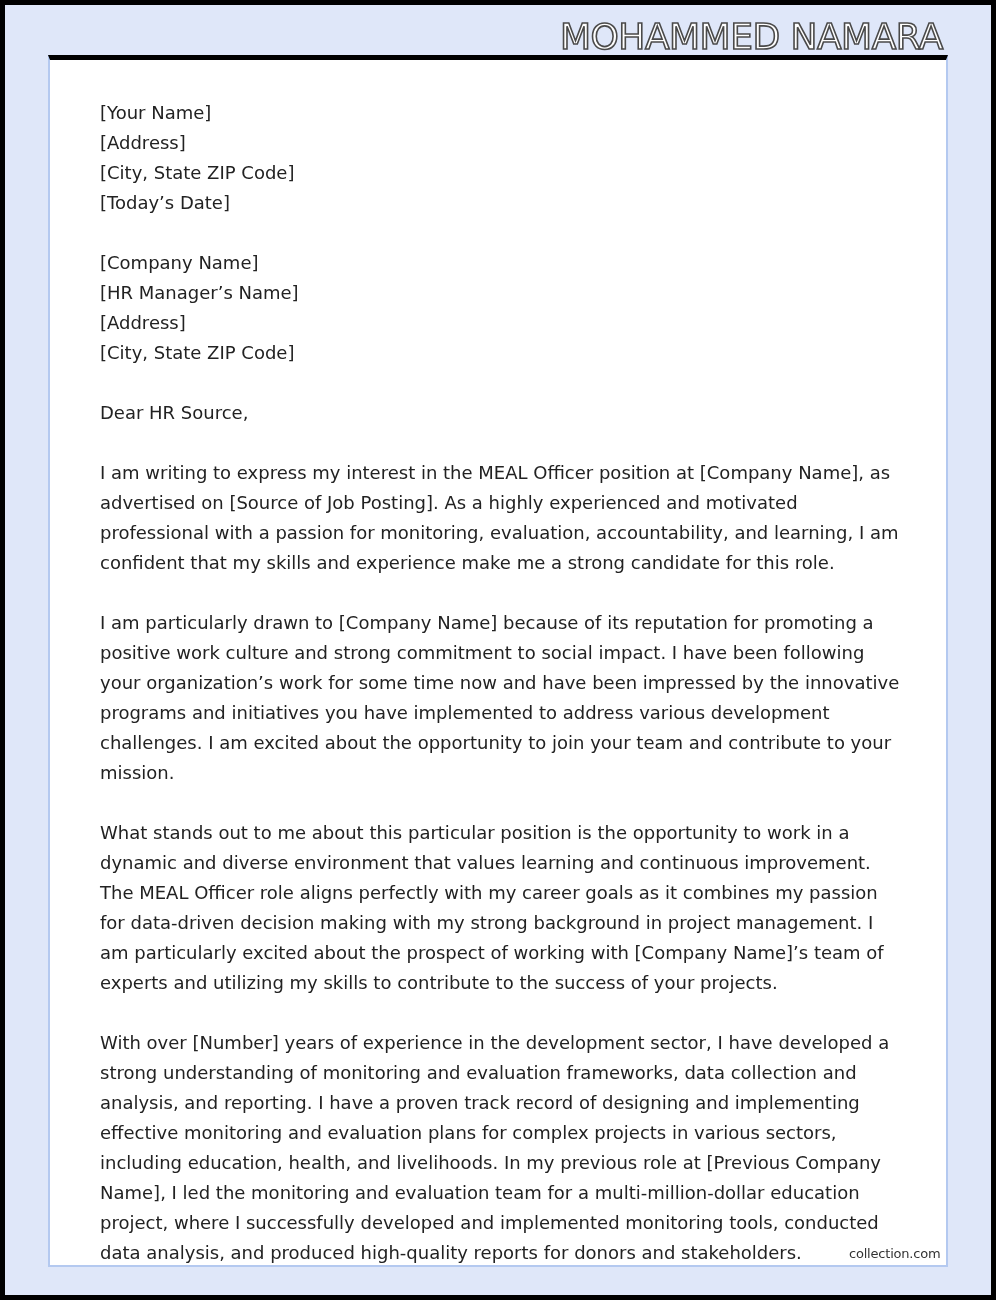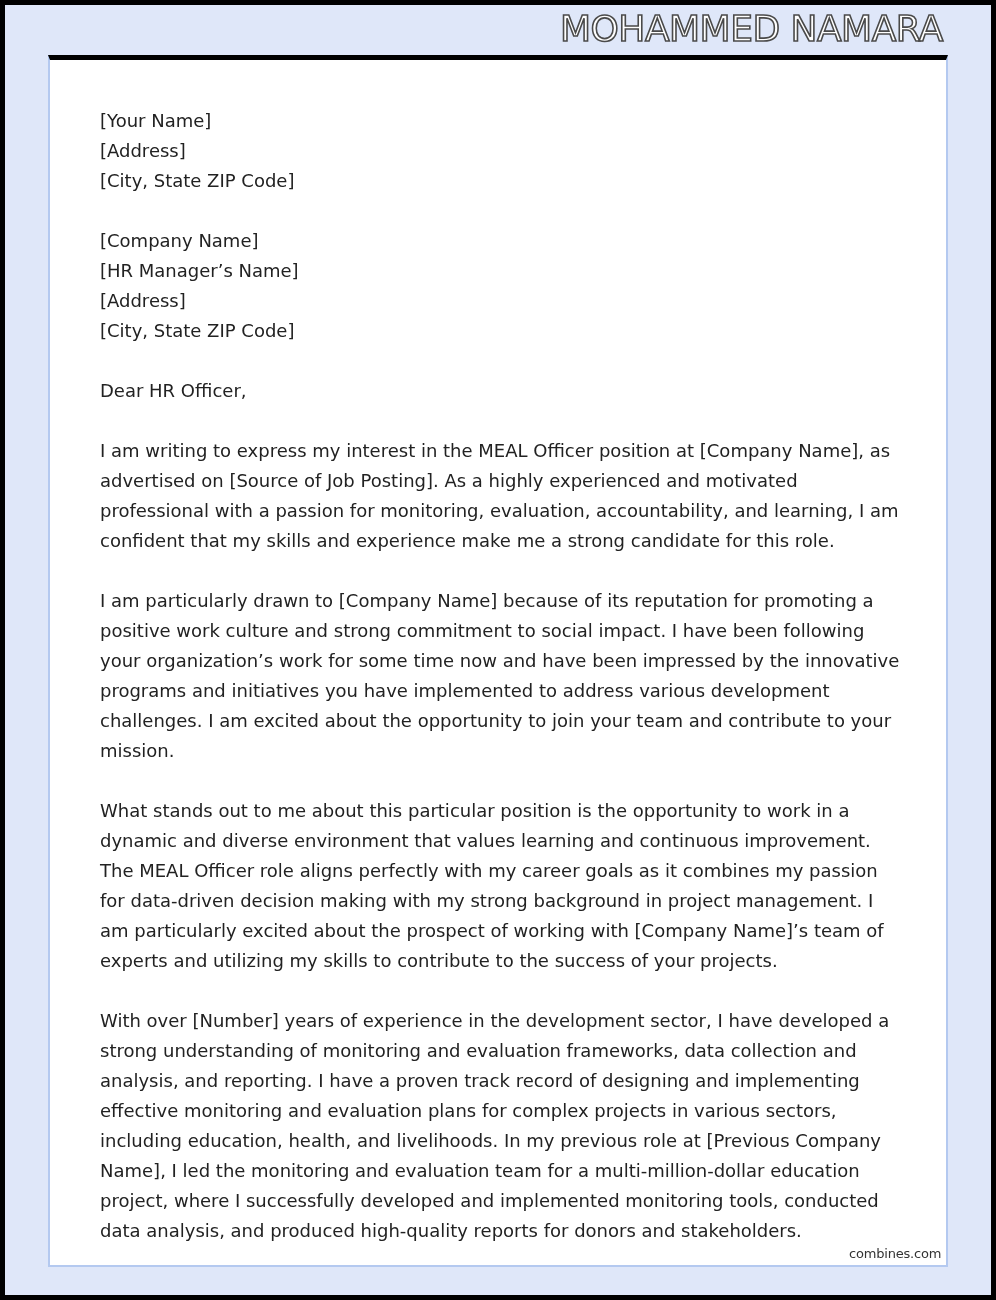--- a/index.html
+++ b/index.html
@@ -19,21 +19,21 @@
       left: 5px;
       top: 5px;
       width: 986px;
       height: 1290px;
       background: #dfe7f9;
       overflow: hidden;
     }
     .name-title {
       position: absolute;
       right: 48px;
-      top: 4px;
+      top: 12px;
       font-family: "DejaVu Sans", sans-serif;
       font-size: 36px;
       font-weight: normal;
       letter-spacing: -0.5px;
       color: #ffffff;
       -webkit-text-stroke: 1.6px #4a4a4a;
       line-height: 40px;
       white-space: nowrap;
     }
     .page {
@@ -53,21 +53,21 @@
       left: 95px;
       top: 93px;
       width: 800px;
       font-family: "DejaVu Sans", sans-serif;
       font-size: 18px;
       line-height: 30px;
       color: #222222;
       z-index: 2;
     }
     .content p {
-      margin: 8px 0 30px 0;
+      margin: 0 0 30px 0;
     }
     .address-line {
       display: block;
       white-space: nowrap;
     }
     .watermark {
       position: absolute;
       left: 844px;
       top: 1241px;
       font-family: "DejaVu Sans", sans-serif;
@@ -83,31 +83,32 @@
 <div class="frame">
   <div class="name-title">MOHAMMED NAMARA</div>
 
   <div class="page"></div>
 
   <div class="content">
     <p>
       <span class="address-line">[Your Name]</span>
       <span class="address-line">[Address]</span>
       <span class="address-line">[City, State ZIP Code]</span>
+      <span class="address-line">[Today’s Date]</span>
     </p>
 
     <p>
       <span class="address-line">[Company Name]</span>
       <span class="address-line">[HR Manager’s Name]</span>
       <span class="address-line">[Address]</span>
       <span class="address-line">[City, State ZIP Code]</span>
     </p>
 
-    <p>Dear HR Officer,</p>
+    <p>Dear HR Source,</p>
 
     <p>I am writing to express my interest in the MEAL Officer position at [Company Name], as advertised on [Source of Job Posting]. As a highly experienced and motivated professional with a passion for monitoring, evaluation, accountability, and learning, I am confident that my skills and experience make me a strong candidate for this role.</p>
     <p>I am particularly drawn to [Company Name] because of its reputation for promoting a positive work culture and strong commitment to social impact. I have been following your organization’s work for some time now and have been impressed by the innovative programs and initiatives you have implemented to address various development challenges. I am excited about the opportunity to join your team and contribute to your mission.</p>
     <p>What stands out to me about this particular position is the opportunity to work in a dynamic and diverse environment that values learning and continuous improvement. The MEAL Officer role aligns perfectly with my career goals as it combines my passion for data-driven decision making with my strong background in project management. I am particularly excited about the prospect of working with [Company Name]’s team of experts and utilizing my skills to contribute to the success of your projects.</p>
     <p>With over [Number] years of experience in the development sector, I have developed a strong understanding of monitoring and evaluation frameworks, data collection and analysis, and reporting. I have a proven track record of designing and implementing effective monitoring and evaluation plans for complex projects in various sectors, including education, health, and livelihoods. In my previous role at [Previous Company Name], I led the monitoring and evaluation team for a multi-million-dollar education project, where I successfully developed and implemented monitoring tools, conducted data analysis, and produced high-quality reports for donors and stakeholders.</p>
   </div>
 
-  <div class="watermark">combines.com</div>
+  <div class="watermark">collection.com</div>
 </div>
 
 </body></html>

